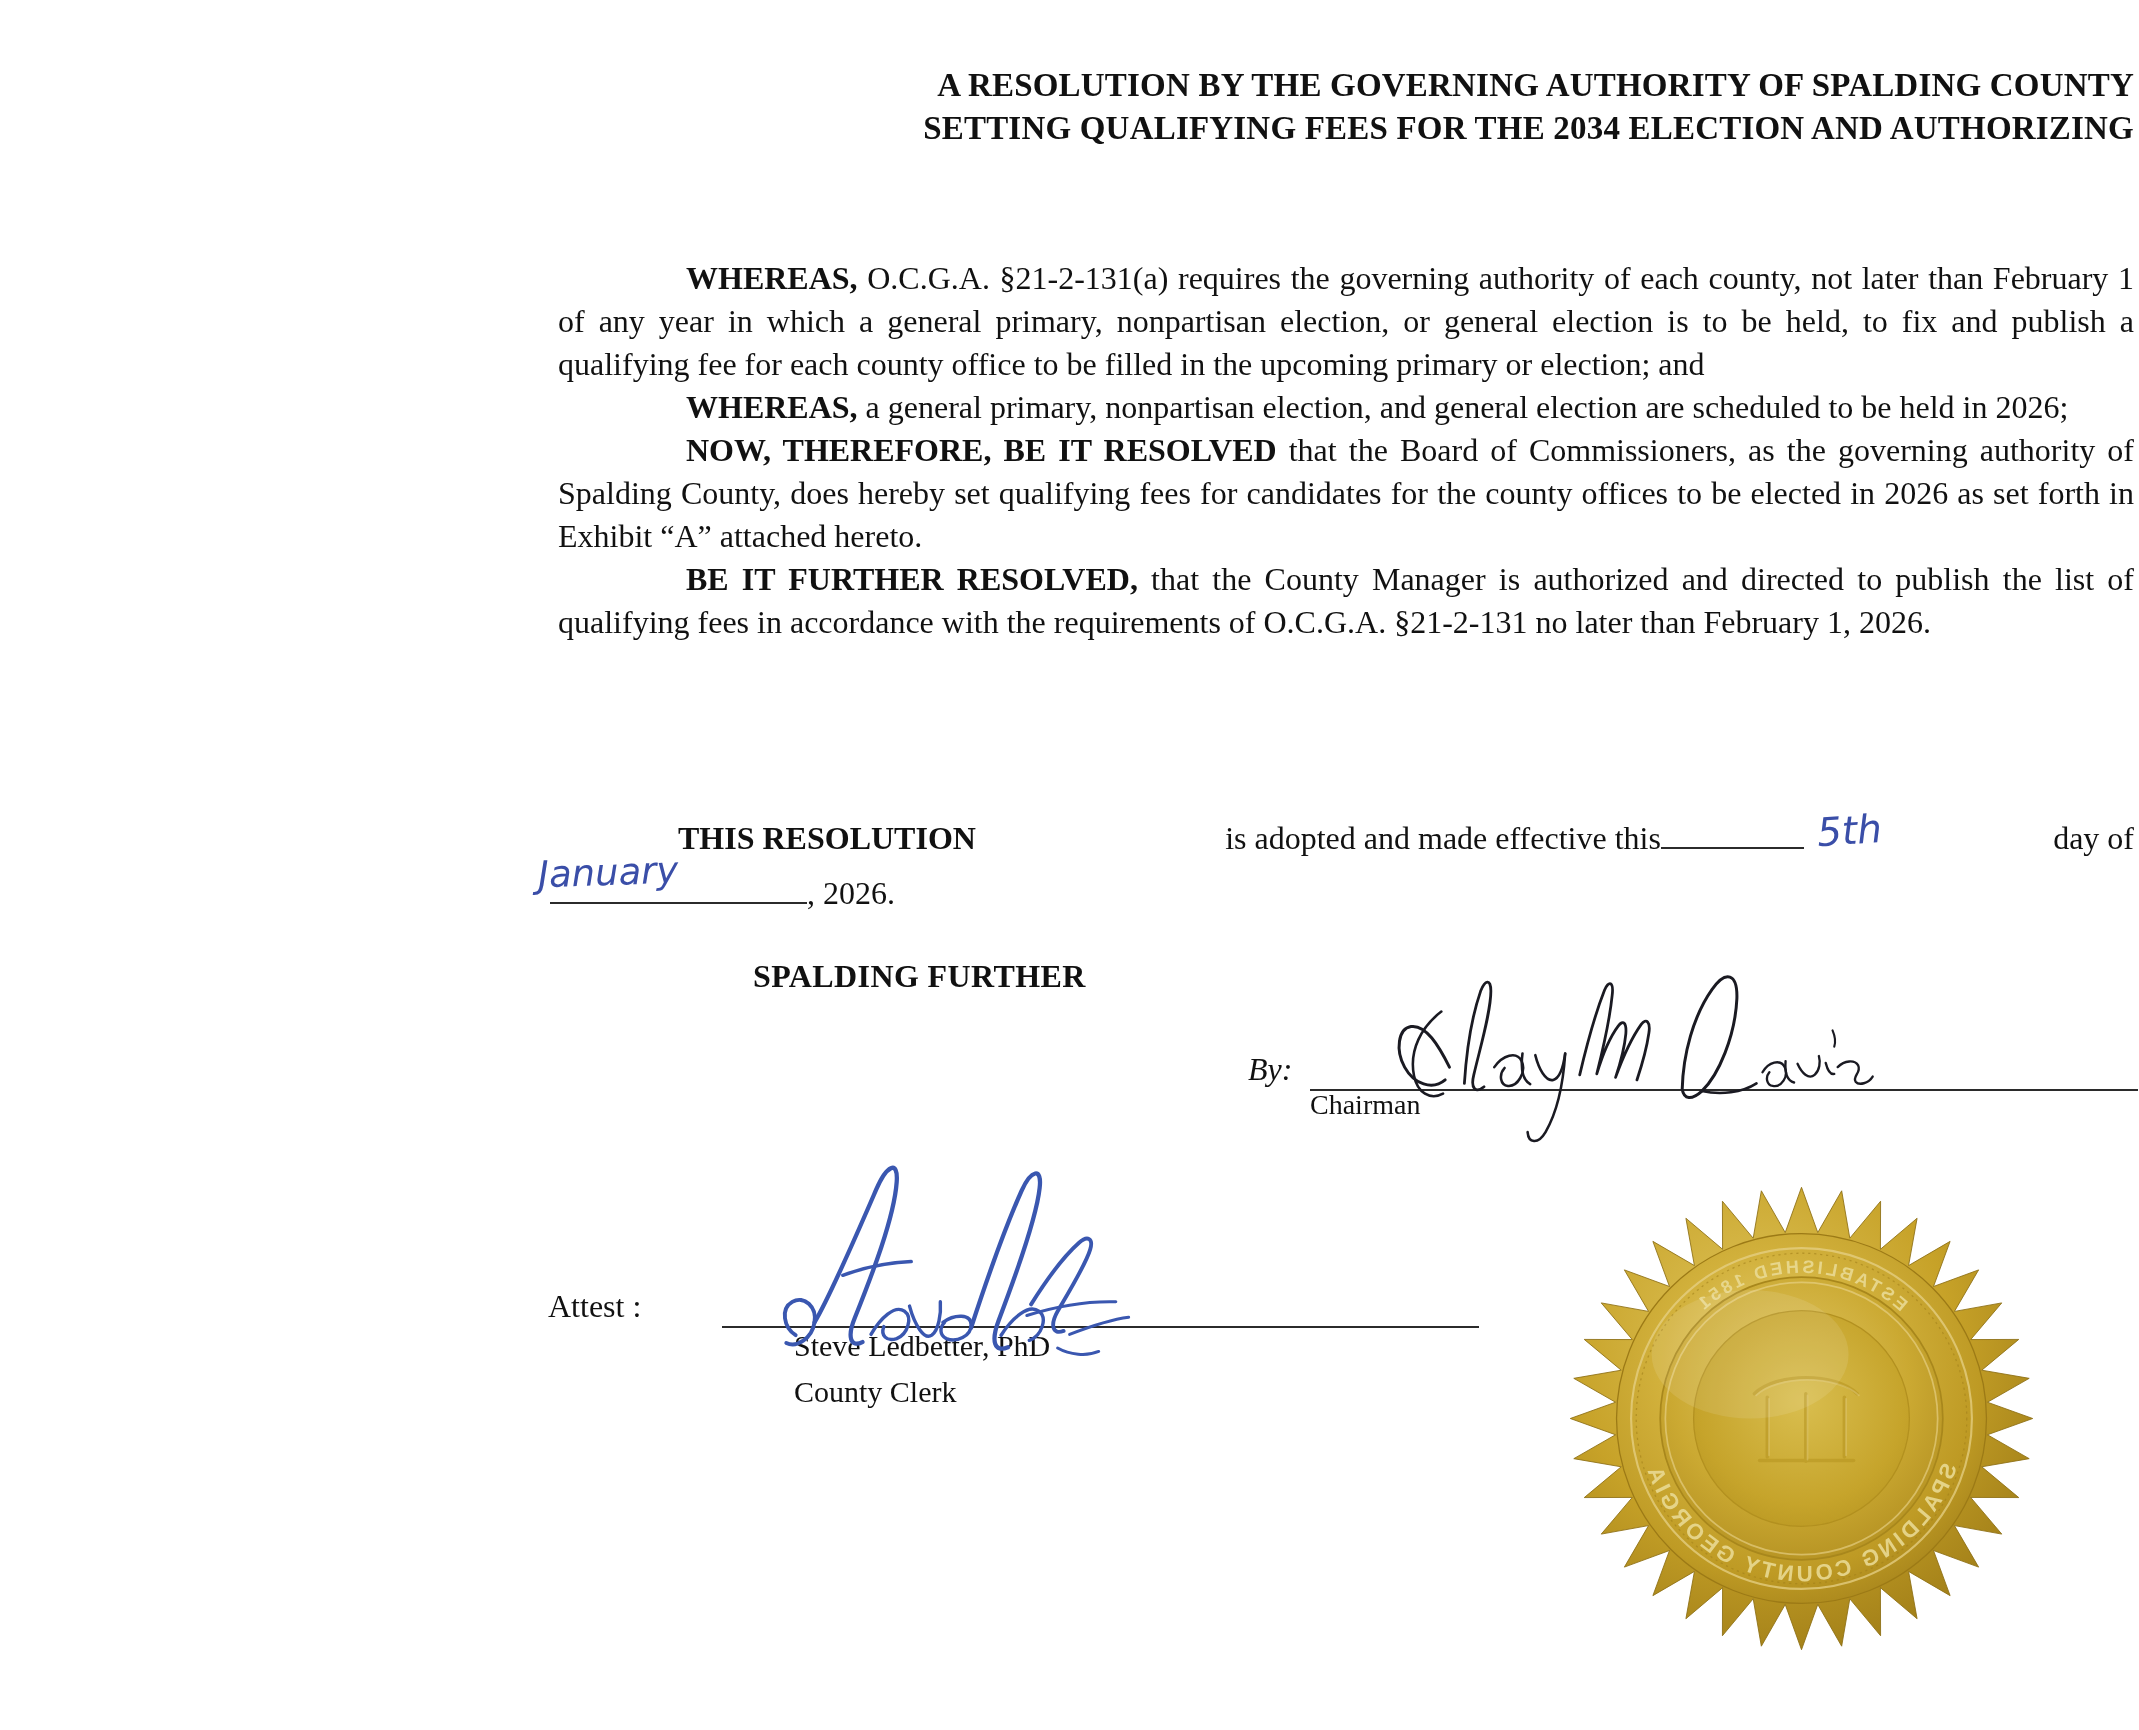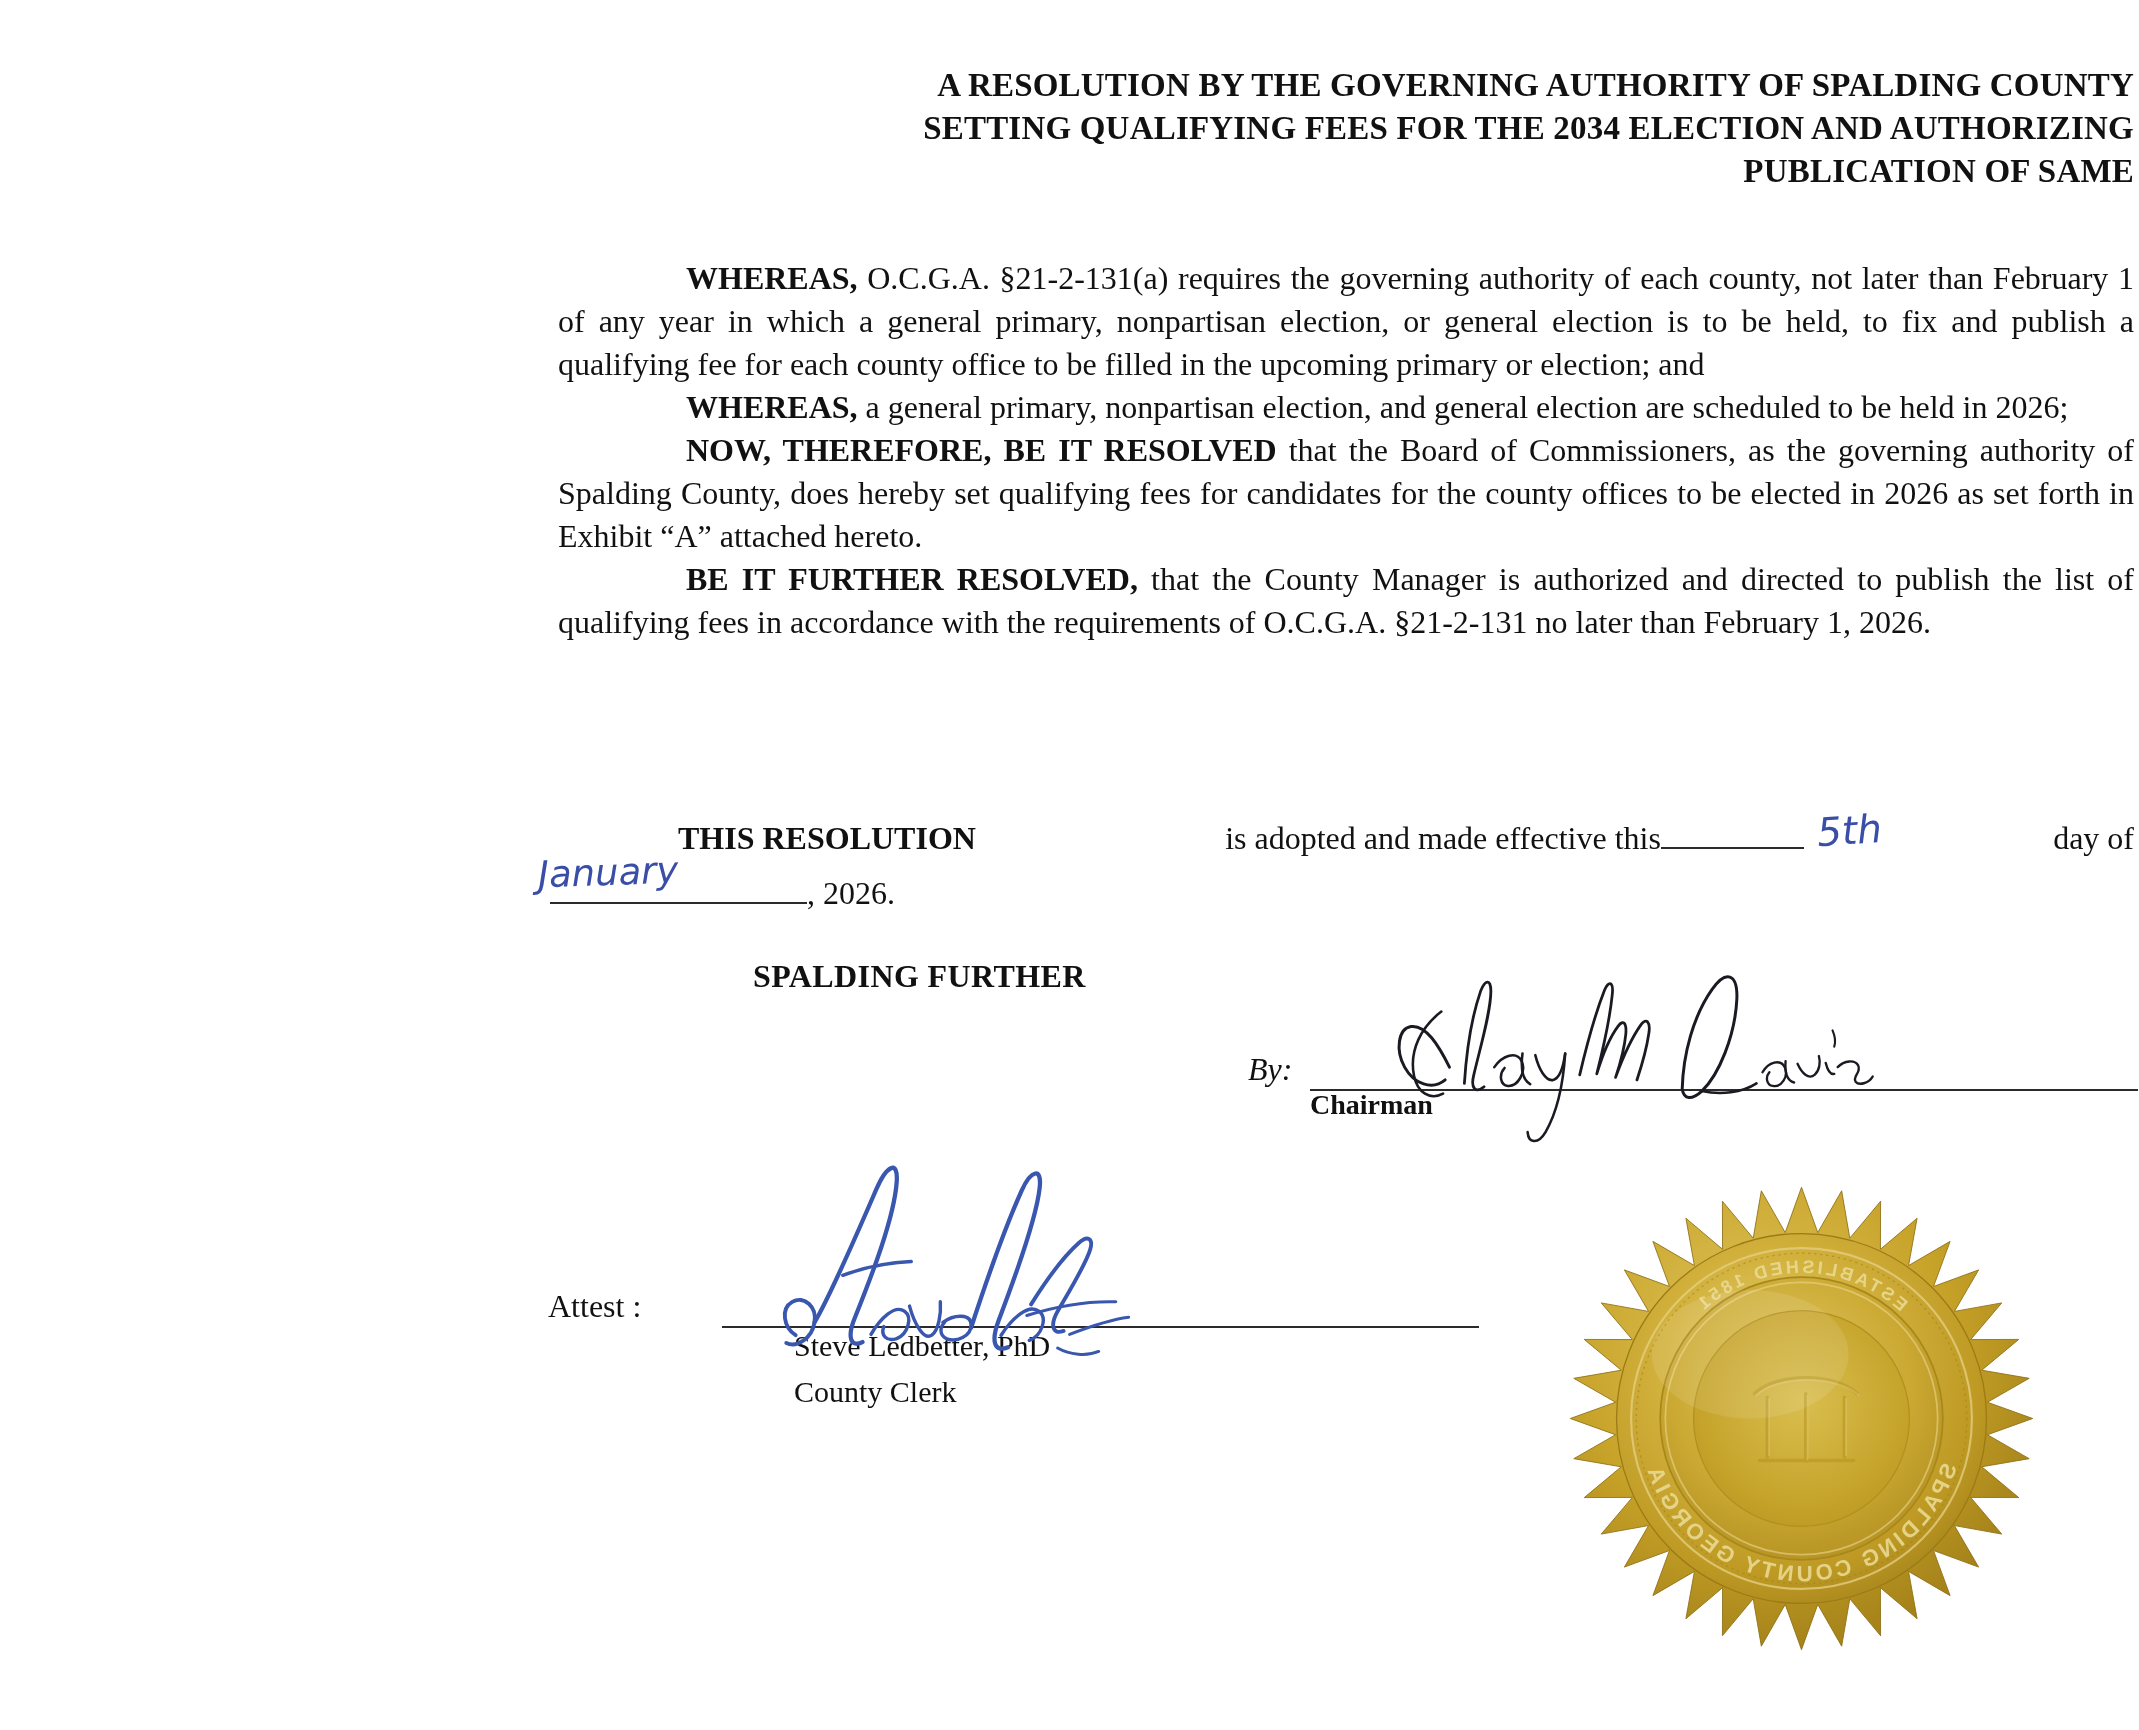--- a/index.html
+++ b/index.html
@@ -148,21 +148,20 @@
     margin-left: 18px;
     border-bottom: 2.6px solid #2b2b2b;
     height: 33px;
   }
   #chairman-label {
     position: absolute;
     left: 1310px;
     top: 1089px;
     font-size: 28px;
     white-space: nowrap;
-    font-weight: bold;
   }
 
   #attest-row {
     position: absolute;
     left: 548px;
     top: 1288px;
     width: 931px;
     display: flex;
     align-items: flex-end;
   }
@@ -207,21 +206,20 @@
   }
 </style>
 </head>
 <body>
 
 <div id="page">
 
   <div id="title-block">
     <span class="tline">A RESOLUTION BY THE GOVERNING AUTHORITY OF SPALDING COUNTY</span>
     <span class="tline">SETTING QUALIFYING FEES FOR THE 2034 ELECTION AND AUTHORIZING</span>
-    <span class="tline">PUBLICATION OF SAME</span>
   </div>
 
   <div id="body-col">
 
     <p><span class="lead">WHEREAS,</span><span> O.C.G.A. §21-2-131(a) requires the governing authority of each county, not later than February 1 of any year in which a general primary, nonpartisan election, or general election is to be held, to fix and publish a qualifying fee for each county office to be filled in the upcoming primary or election; and</span></p>
 
     <p><span class="lead">WHEREAS,</span><span> a general primary, nonpartisan election, and general election are scheduled to be held in 2026;</span></p>
 
     <p><span class="lead">NOW, THEREFORE, BE IT RESOLVED</span><span> that the Board of Commissioners, as the governing authority of Spalding County, does hereby set qualifying fees for candidates for the county offices to be elected in 2026 as set forth in Exhibit “A” attached hereto.</span></p>
 

